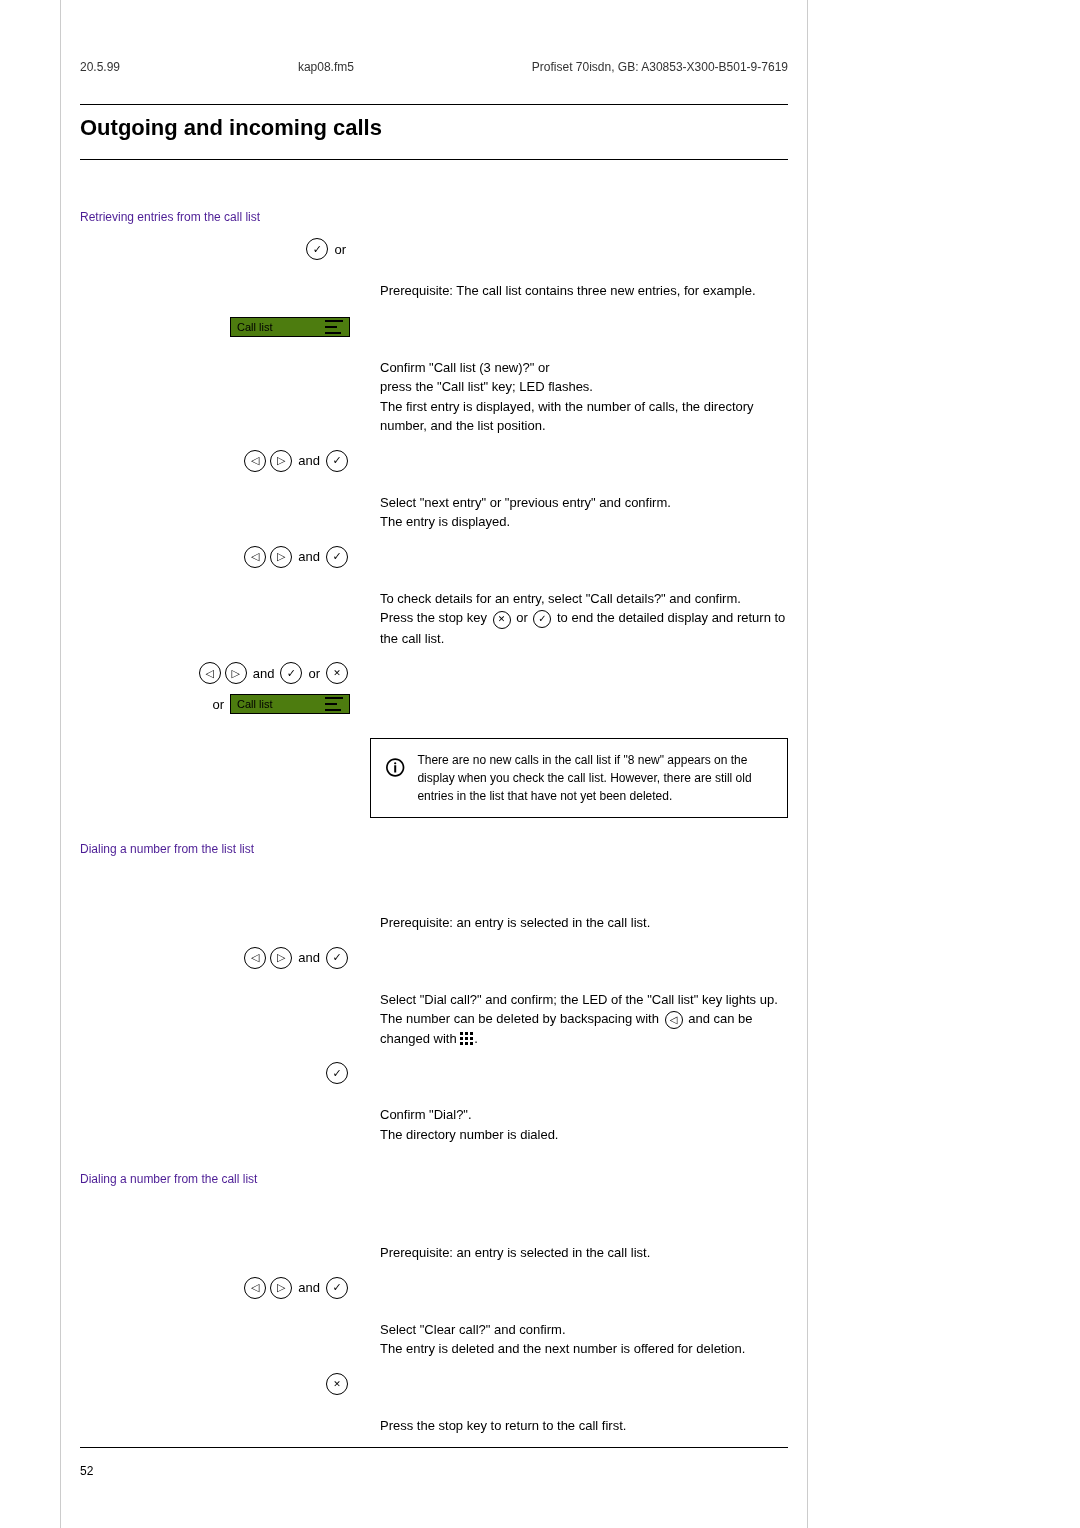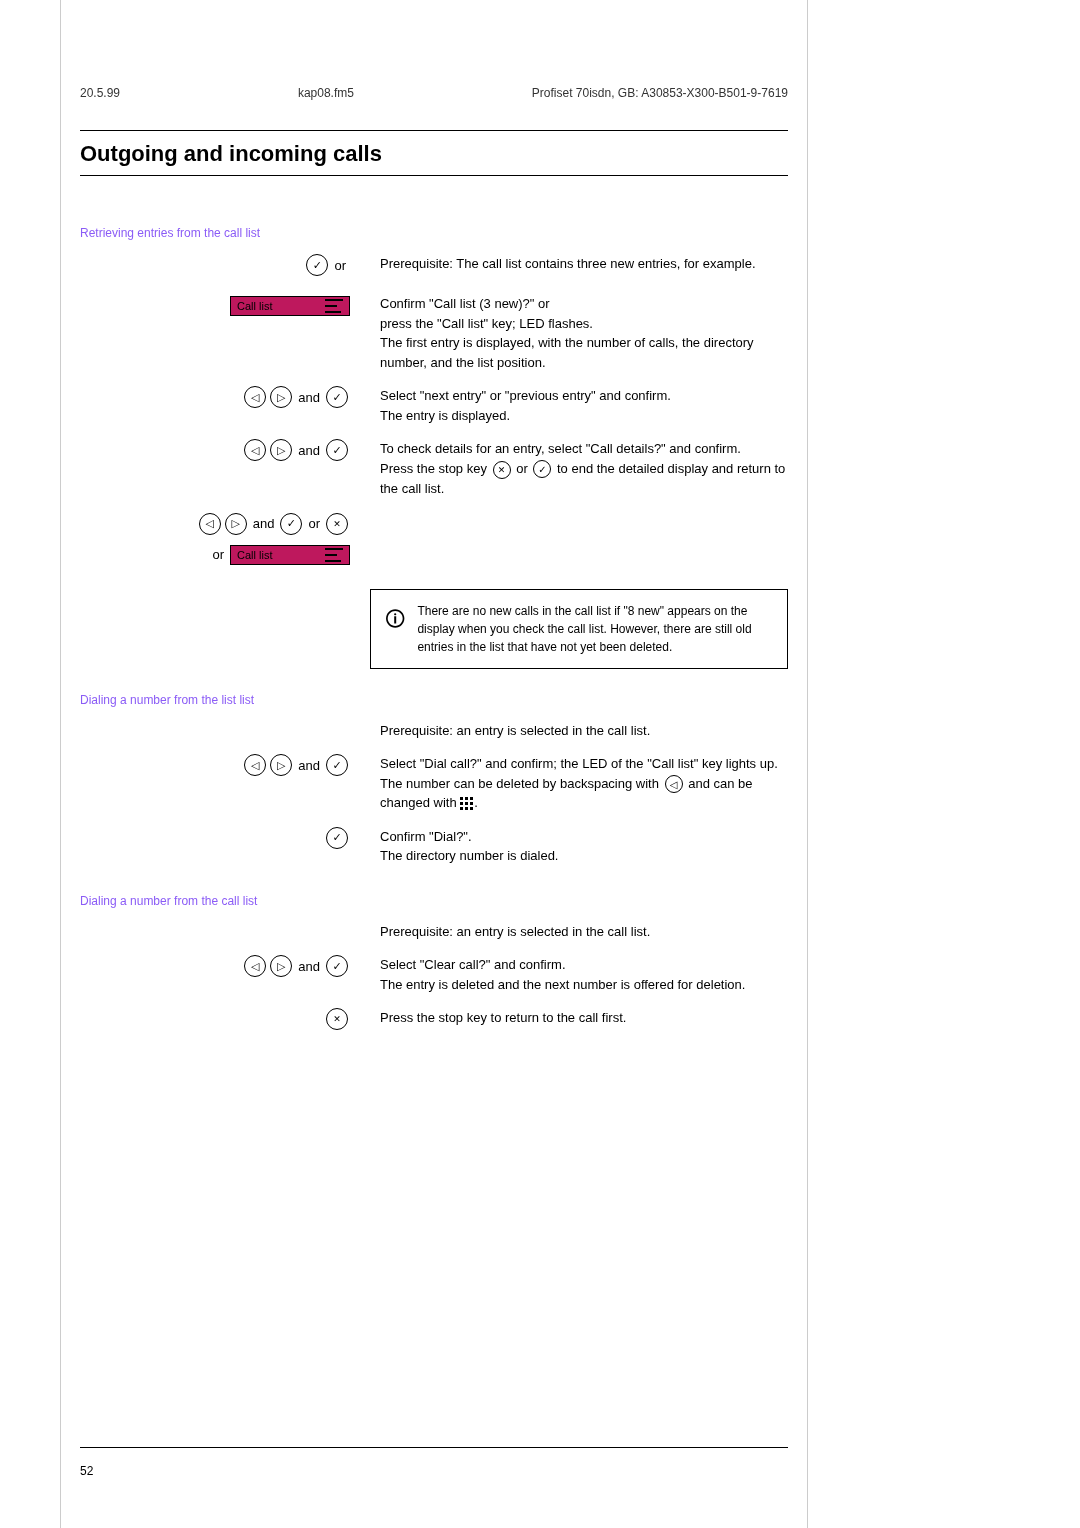--- a/index.html
+++ b/index.html
@@ -9,21 +9,21 @@
       font-size: 13px;
       color: #000;
       width: 1080px;
       min-height: 1528px;
       position: relative;
     }
 
     .page {
       width: 868px;
       min-height: 1528px;
-      padding: 86px 80px;
+      padding: 60px 80px;
       position: relative;
     }
 
     
     .header {
       display: flex;
       justify-content: space-between;
       align-items: center;
       margin-bottom: 30px;
       font-size: 12px;
@@ -34,36 +34,36 @@
     .top-rule {
       border: none;
       border-top: 1px solid #000;
       margin-bottom: 10px;
     }
 
     
     .page-title {
       font-size: 22px;
       font-weight: bold;
-      margin-bottom: 8px;
+      margin-bottom: 18px;
       color: #000;
     }
 
     
     .title-rule {
       border: none;
       border-top: 1px solid #000;
       margin-bottom: 30px;
     }
 
     
     .section-heading {
       font-size: 12px;
       font-weight: normal;
-      color: #8b5cf6;
+      color: #4c1d95;
       margin-bottom: 14px;
     }
 
     
     .instruction-block {
       display: flex;
       margin-bottom: 10px;
       align-items: flex-start;
     }
 
@@ -78,20 +78,21 @@
 
     .right-col {
       flex: 1;
       padding-left: 10px;
     }
 
     .right-col p {
       margin-bottom: 4px;
       font-size: 13px;
       line-height: 1.5;
+      margin-top: 43px;
     }
 
     
     .icon-row {
       display: flex;
       align-items: center;
       justify-content: flex-end;
       margin-bottom: 8px;
       font-size: 13px;
     }
@@ -121,21 +122,21 @@
     }
 
     .call-list-display {
       display: inline-flex;
       align-items: center;
       border: 1px solid #000;
       padding: 2px 6px;
       font-size: 11px;
       min-width: 120px;
       justify-content: space-between;
-      background: #be185d;
+      background: #4d7c0f;
       margin: 2px 0;
     }
 
     .call-list-bars {
       display: flex;
       flex-direction: column;
       justify-content: space-between;
       height: 14px;
       margin-left: 4px;
     }

